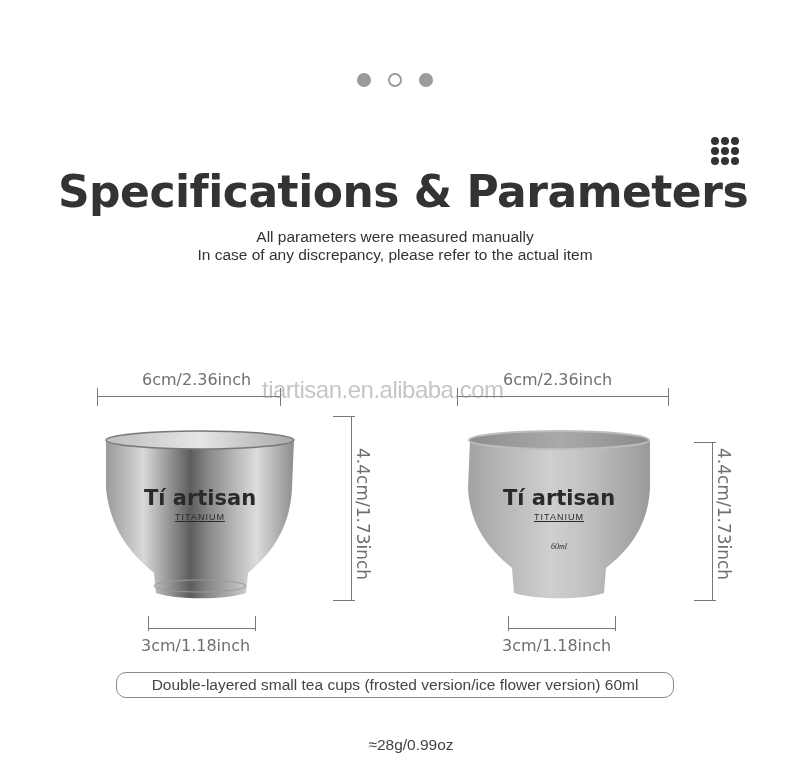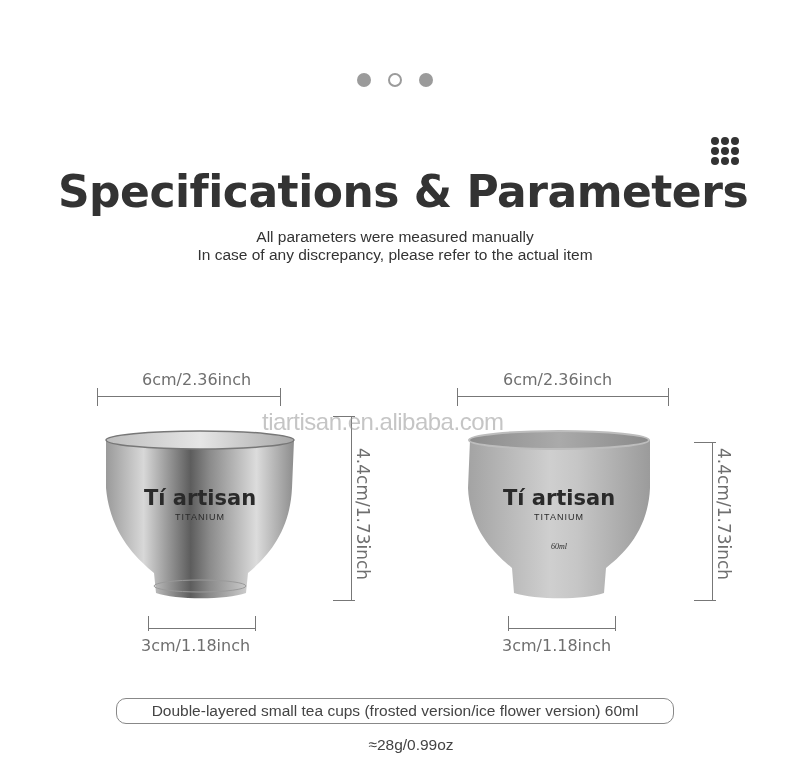--- a/index.html
+++ b/index.html
@@ -8,29 +8,29 @@
   .dots { left:357px; top:73px; display:flex; gap:17px; }
   .dot { width:14px; height:14px; border-radius:50%; background:#9b9b9b; box-sizing:border-box; }
   .dot.hollow { background:#fff; border:2px solid #9b9b9b; }
   .grid-icon { left:711px; top:137px; width:28px; height:28px; display:grid; grid-template-columns:repeat(3,8px); grid-gap:2px; }
   .grid-icon span { width:8px; height:8px; border-radius:50%; background:#333; display:block; }
   .title { left:8px; top:166px; width:790px; text-align:center; font-size:44px; font-weight:bold; color:#333; letter-spacing:-0.5px; font-family:"DejaVu Sans", sans-serif; }
   .sub { left:0; width:790px; text-align:center; font-size:15.5px; color:#333; font-family:"Liberation Sans", sans-serif; }
   .dim { color:#6f6f6f; font-size:16px; font-family:"DejaVu Sans", sans-serif; }
   .hline { height:1px; background:#777; }
   .vline { width:1px; background:#777; }
-  .watermark { left:262px; top:376px; font-size:24px; color:rgba(150,150,150,0.55); font-family:"Liberation Sans", sans-serif; letter-spacing:-0.5px;margin-top:32px; }
+  .watermark { left:262px; top:376px; font-size:24px; color:rgba(150,150,150,0.55); font-family:"Liberation Sans", sans-serif; letter-spacing:-0.5px; }
   .vtext { transform:rotate(90deg); transform-origin:left top; white-space:nowrap; font-size:17px; color:#6f6f6f; }
   .cup { position:absolute; }
   .cup svg { display:block; }
-  .pill { left:116px; top:698px; width:558px; height:26px; border:1.5px solid #888; border-radius:10px; box-sizing:border-box; text-align:center; font-size:15.5px; line-height:23px; color:#444; font-family:"Liberation Sans", sans-serif; }
+  .pill { left:116px; top:672px; width:558px; height:26px; border:1.5px solid #888; border-radius:10px; box-sizing:border-box; text-align:center; font-size:15.5px; line-height:23px; color:#444; font-family:"Liberation Sans", sans-serif; }
   .weight { left:16px; top:736px; width:790px; text-align:center; font-size:15.5px; color:#444; font-family:Liberation Sans, sans-serif; }
   .logo { position:absolute; text-align:center; width:100%; color:#2a2a2a; }
   .logo .brand { font-size:21px; font-weight:bold; font-family:"DejaVu Sans", sans-serif; }
-  .logo .ti { font-size:9px; letter-spacing:1px; font-family:"Liberation Sans", sans-serif; margin-top:2px; }
+  .logo .ti { font-size:9px; letter-spacing:1px; font-family:"Liberation Sans", sans-serif; margin-top:2px;text-decoration:underline; }
   .logo .ml { font-size:8px; font-style:italic; font-family:"Liberation Serif", serif; margin-top:20px; }
 </style>
 </head>
 <body>
 
 <div class="abs dots">
   <div class="dot"></div>
   <div class="dot hollow"></div>
   <div class="dot"></div>
 </div>

